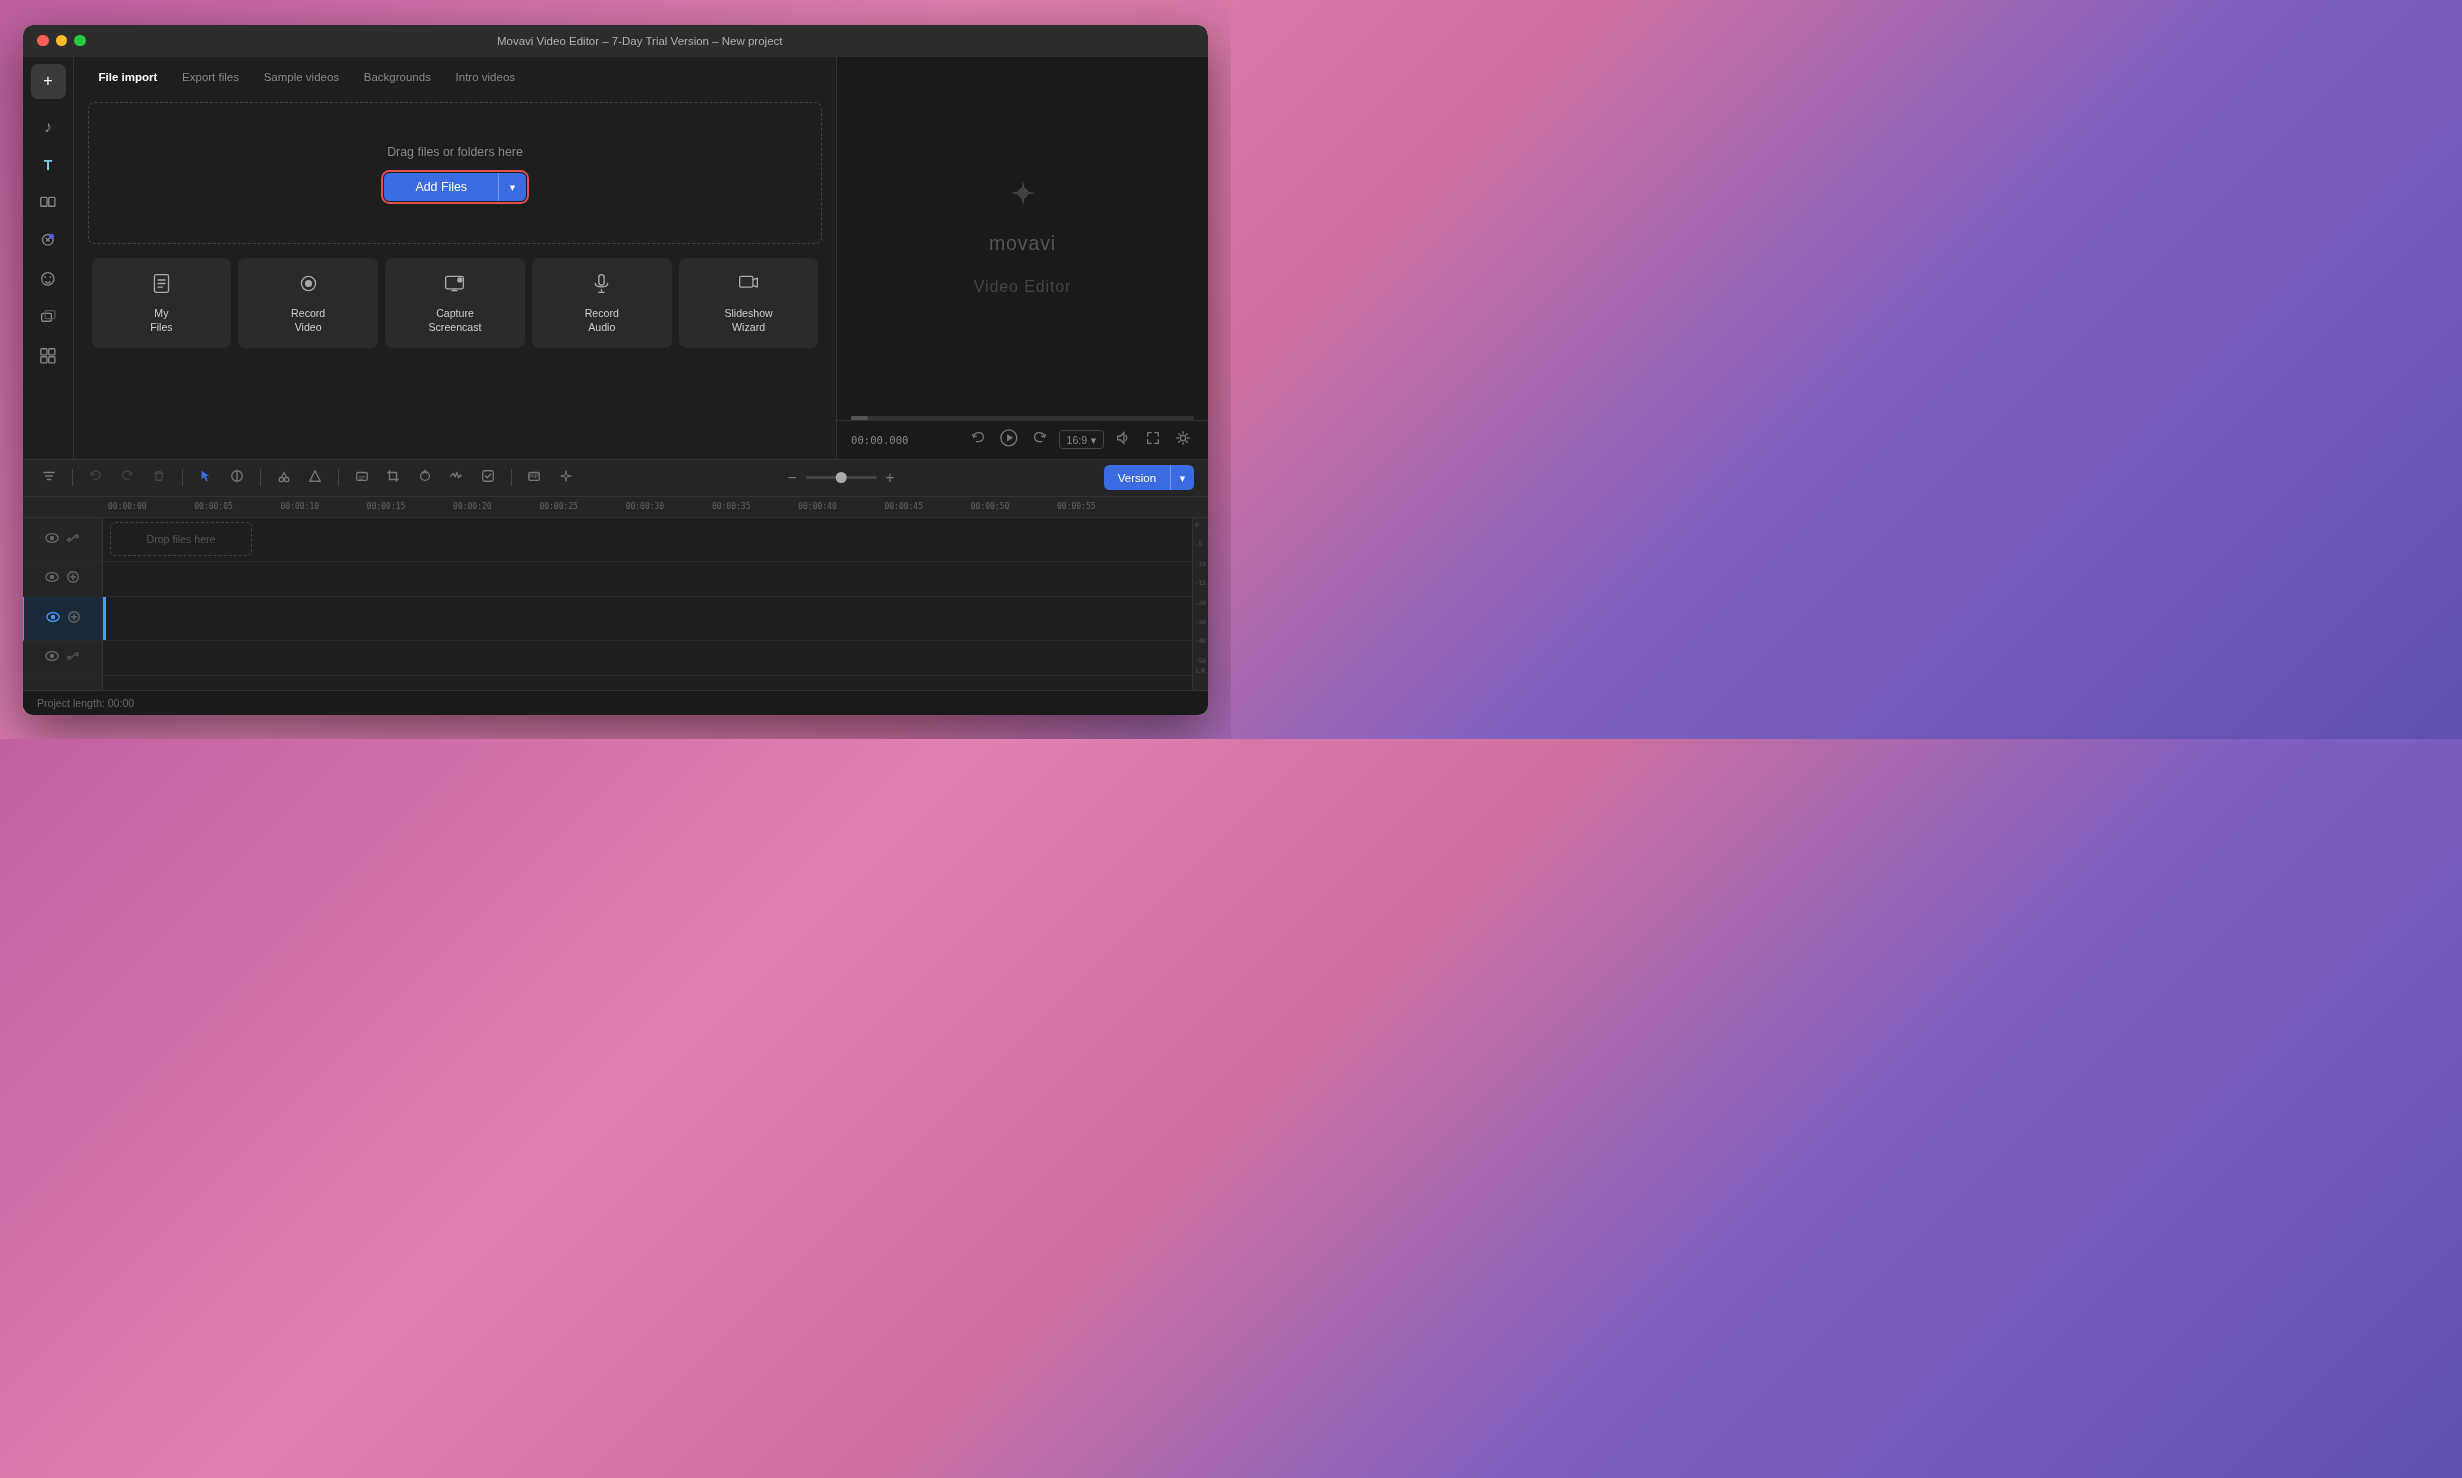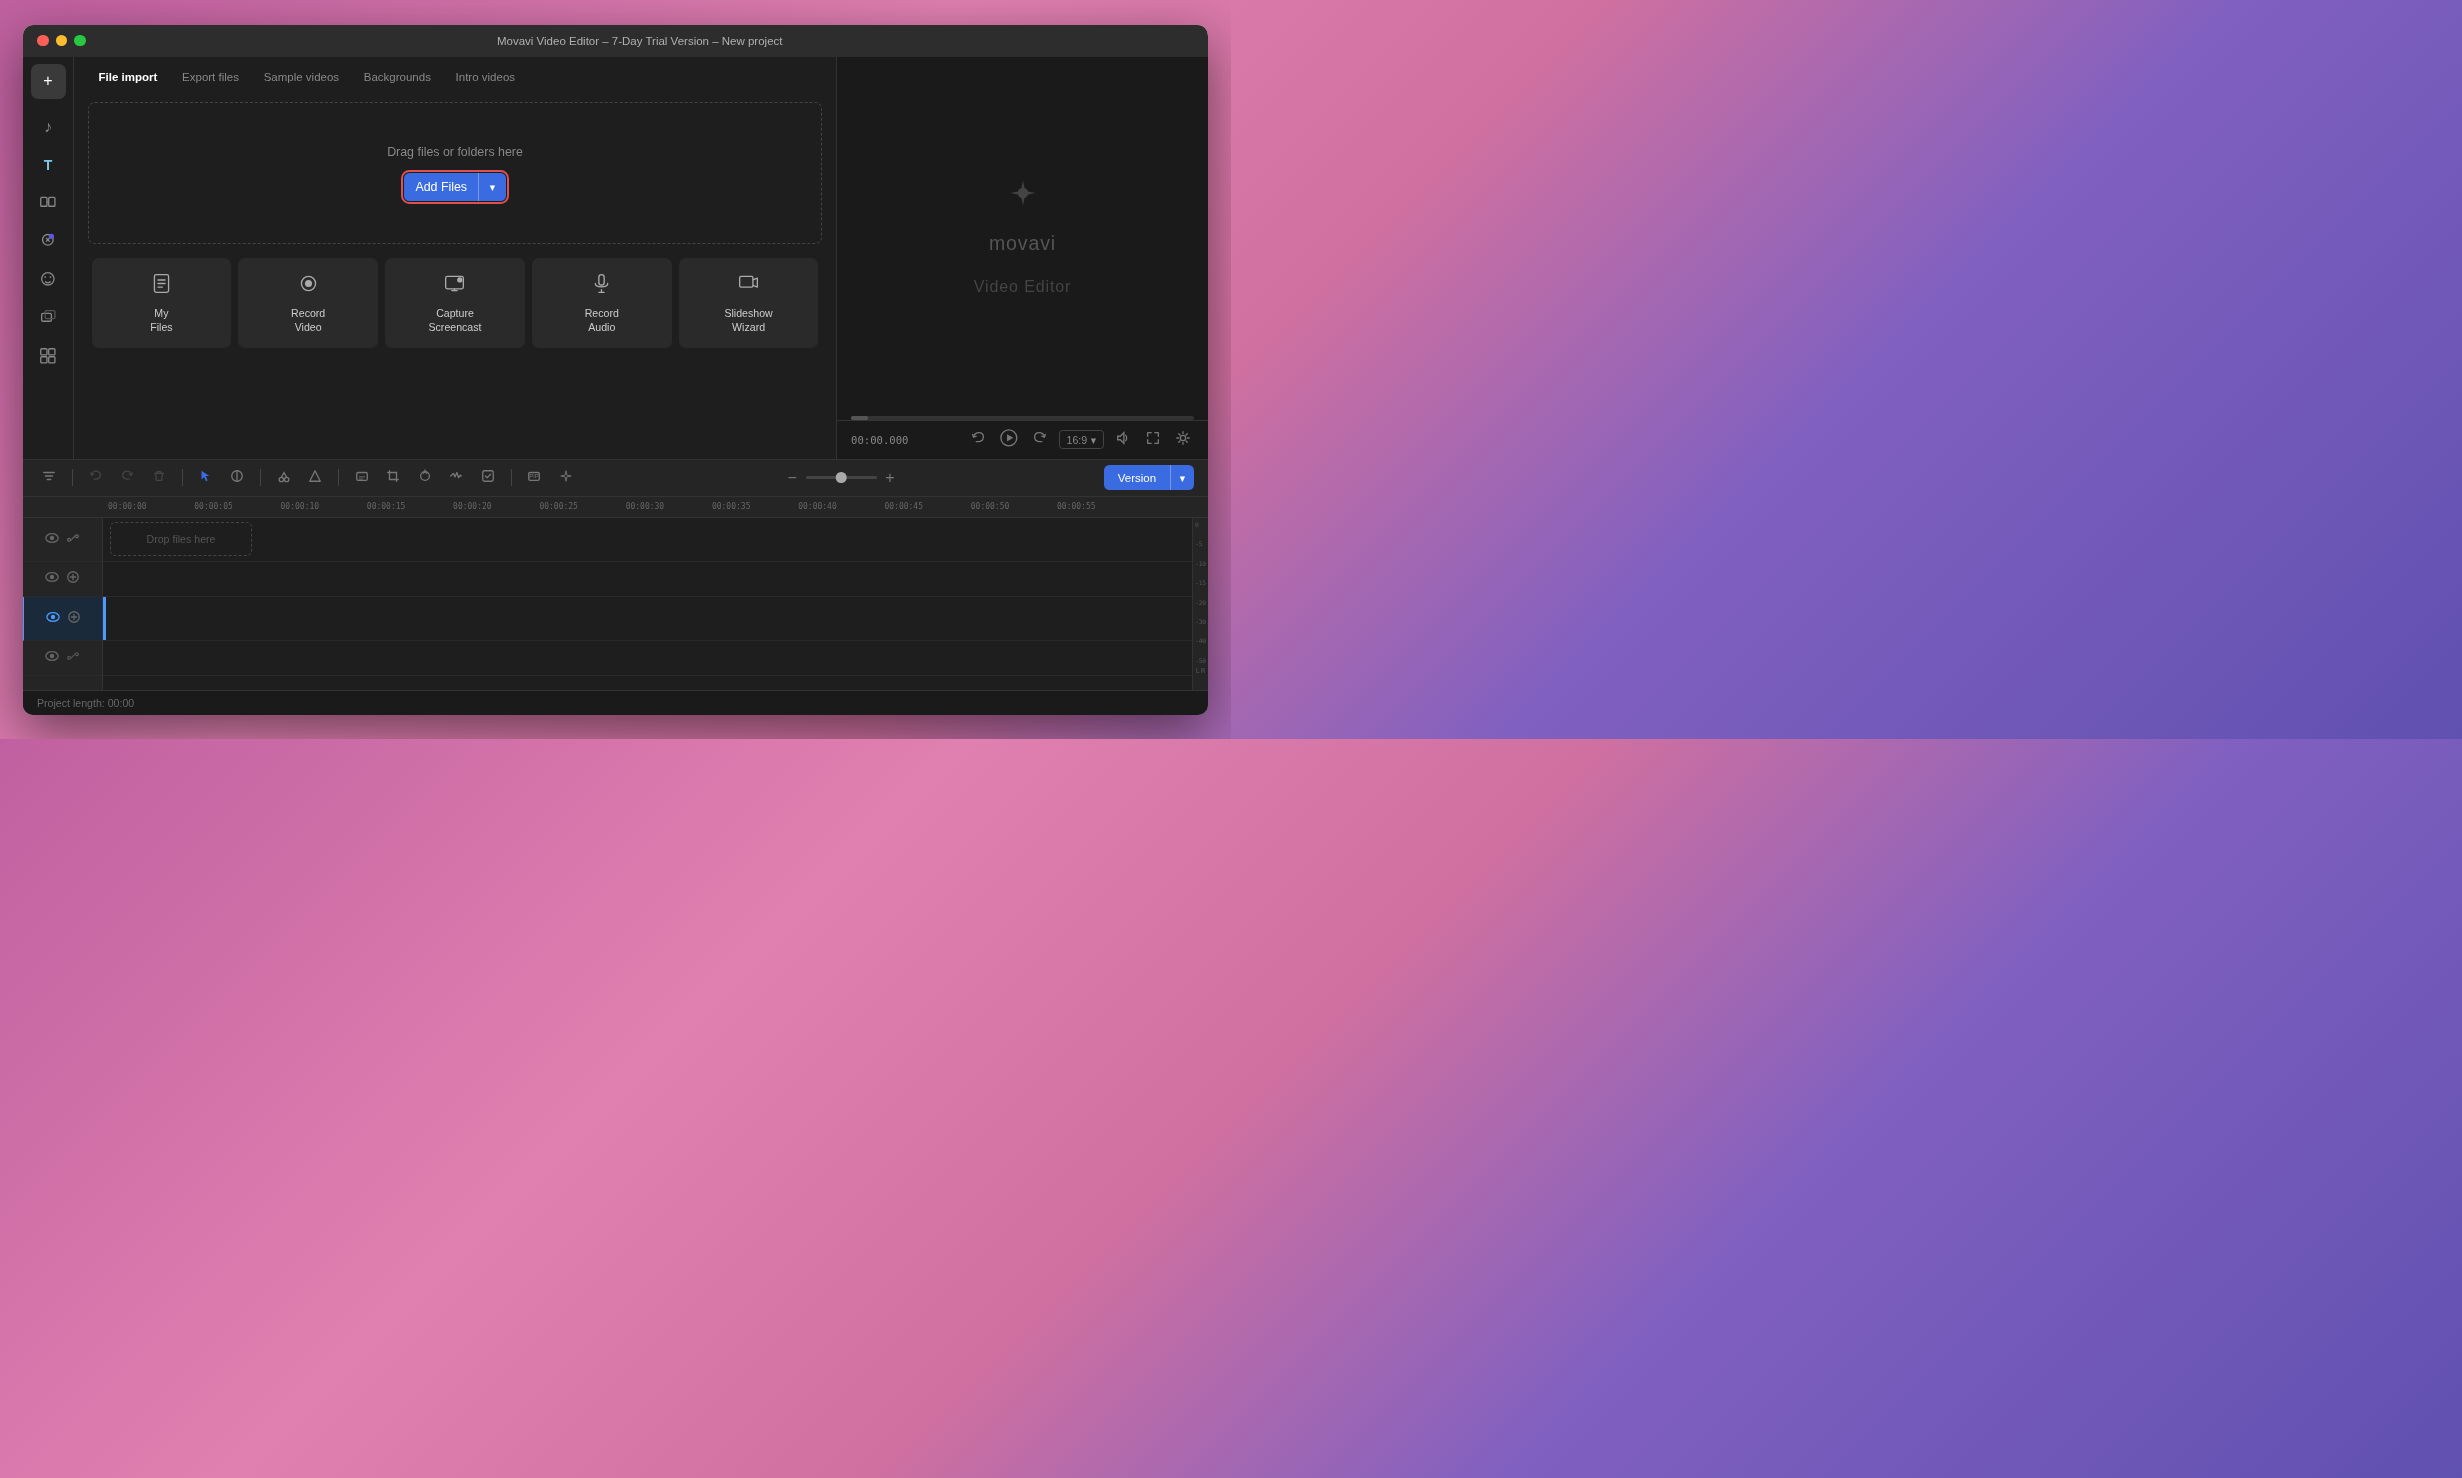--- a/index.html
+++ b/index.html
@@ -161,21 +161,21 @@
       background: #3a6be0;
       border: none;
       border-radius: 5.3px;
       cursor: pointer;
       overflow: hidden;
       outline: 2.7px solid #e05050;
       outline-offset: 1.8px;
     }
 
     .add-files-main {
-      padding: 7px 11px;
+      padding: 7px 31px;
       color: #fff;
       font-size: 12.4px;
       font-weight: 500;
       border-right: 0.9px solid rgba(255,255,255,0.3);
     }
 
     .add-files-dropdown {
       padding: 7px 10.6px;
       color: #fff;
       font-size: 10.6px;

